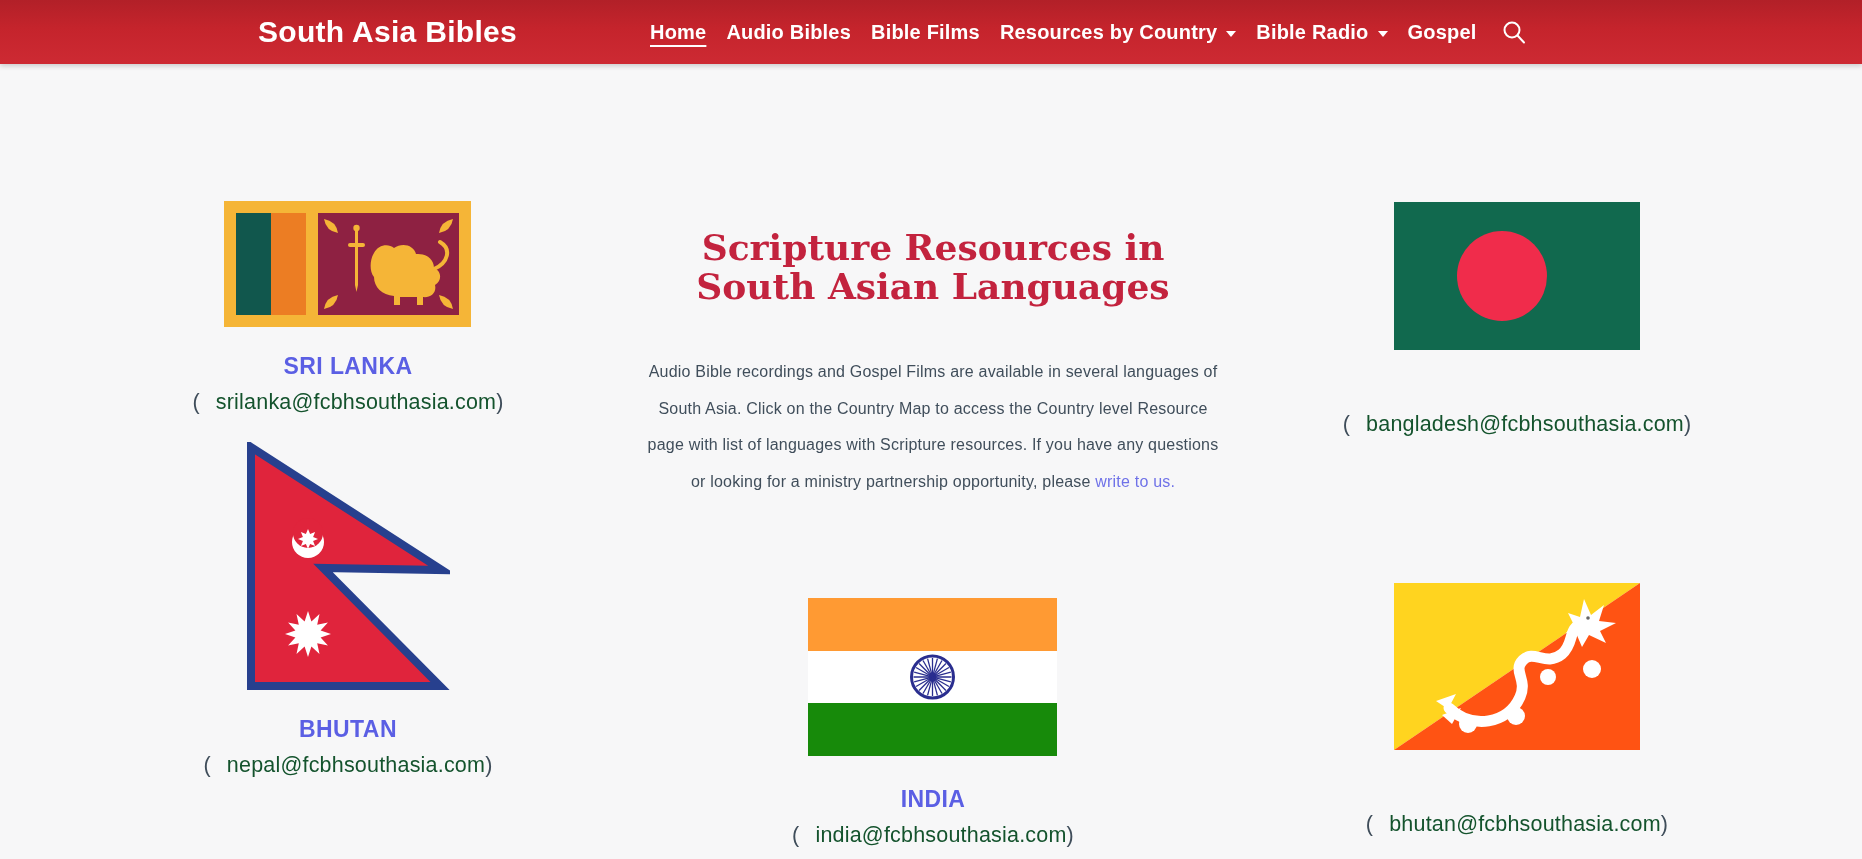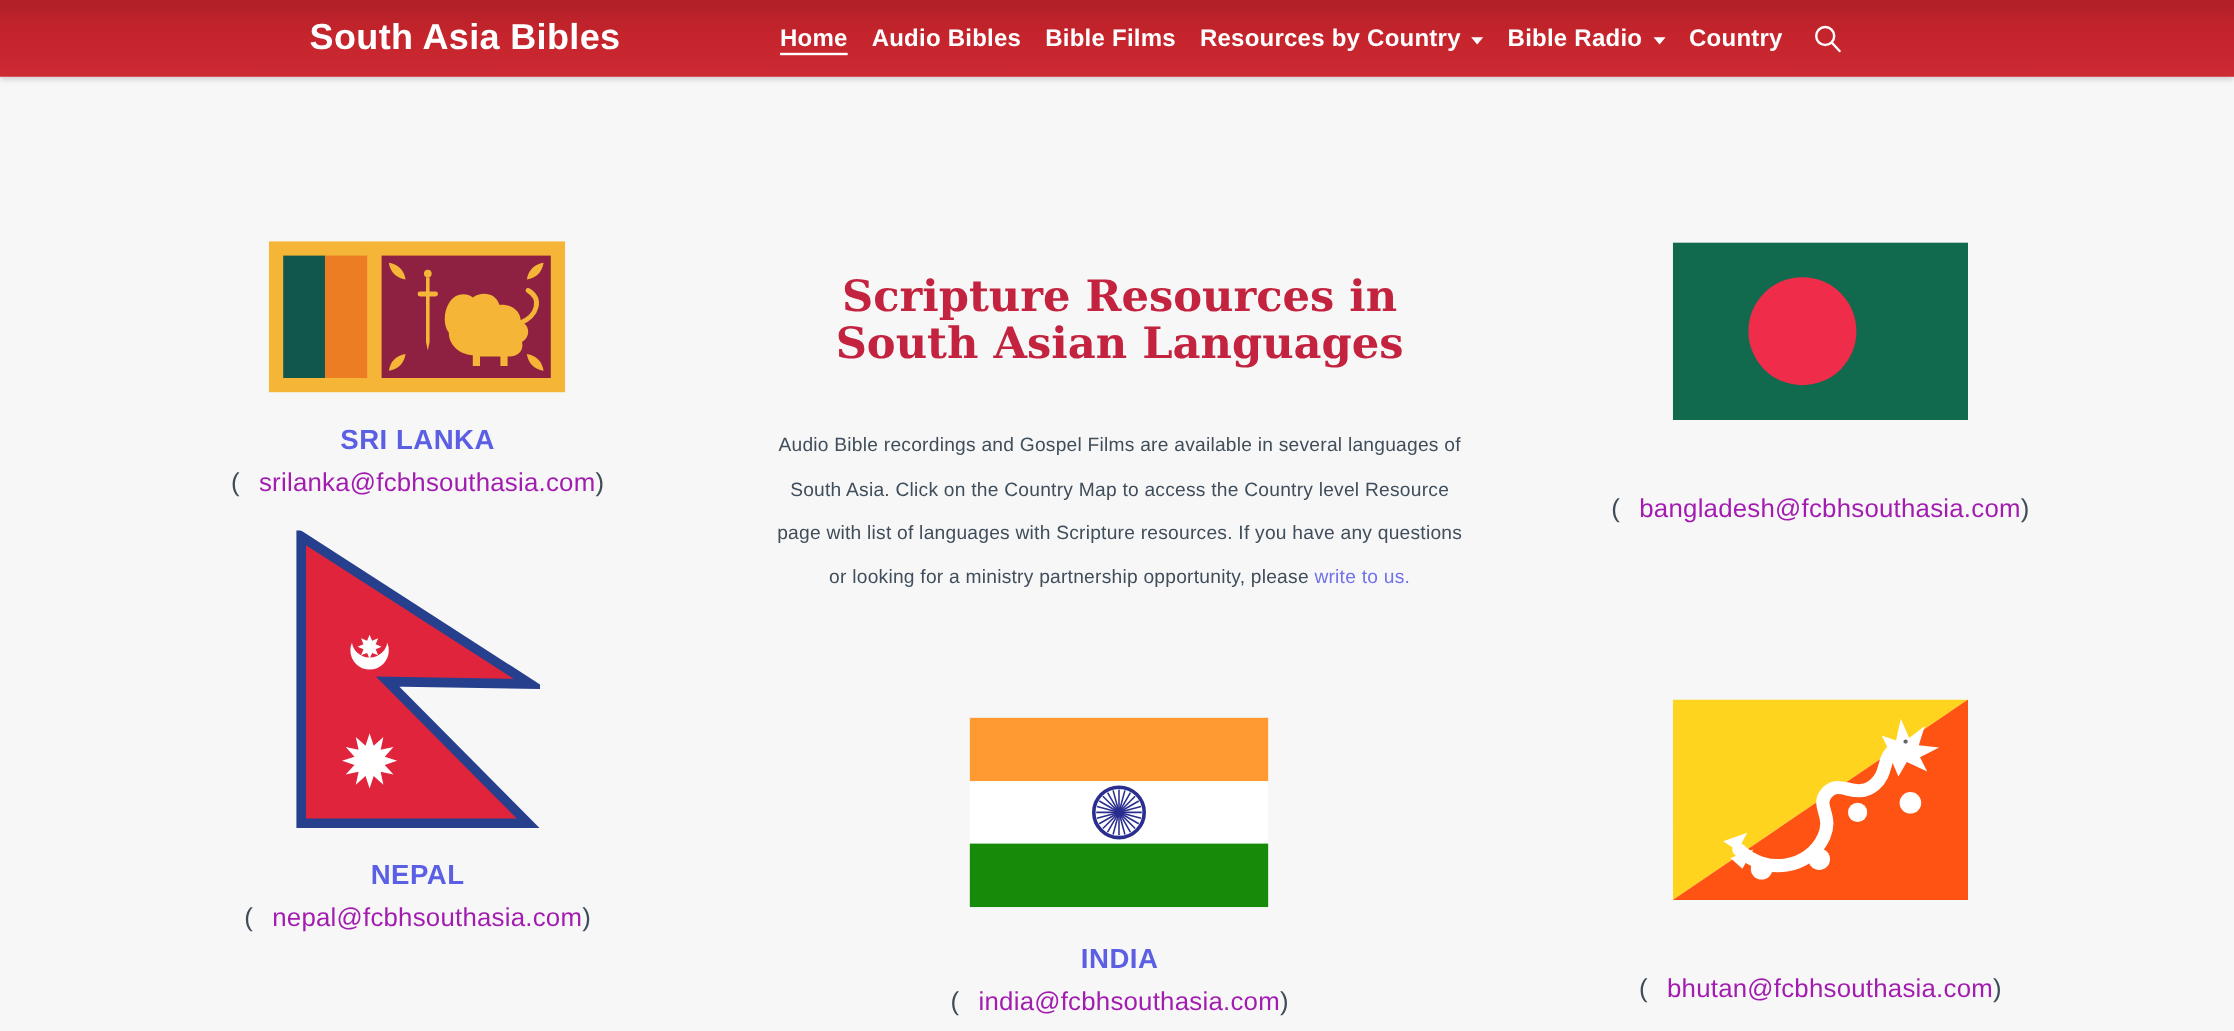--- a/index.html
+++ b/index.html
@@ -46,21 +46,21 @@
   
   .country-name{
     position:absolute;width:400px;text-align:center;
     color:#5b5fe4;font-size:23px;font-weight:bold;letter-spacing:.4px;
     cursor:pointer;text-decoration:none;
   }
   .email-row{
     position:absolute;width:460px;text-align:center;
     color:#3f4d5a;font-size:21.5px;letter-spacing:.2px;
   }
-  .email-link{color:#a21caf;cursor:pointer;text-decoration:none;margin-left:16px;}
+  .email-link{color:#14532d;cursor:pointer;text-decoration:none;margin-left:16px;}
   .intro-heading{
     position:absolute;left:683px;top:228px;width:500px;text-align:center;
     font-family:"DejaVu Serif","Liberation Serif",serif;
     color:#c3233e;font-size:36px;font-weight:bold;line-height:39px;
   }
   .intro-body{
     position:absolute;left:638px;top:354px;width:590px;text-align:center;
     color:#404e5b;font-size:16px;line-height:36.5px;letter-spacing:.2px;
   }
   .write-link{color:#6f72e8;cursor:pointer;text-decoration:none;}
@@ -84,21 +84,21 @@
       </li>
       <li class="nav-item">
         <span class="nav-label">Resources by Country</span>
         <span class="caret"></span>
       </li>
       <li class="nav-item">
         <span class="nav-label">Bible Radio</span>
         <span class="caret"></span>
       </li>
       <li class="nav-item">
-        <span class="nav-label">Country</span>
+        <span class="nav-label">Gospel</span>
       </li>
       <li class="nav-item search-btn">
         <svg width="26" height="27" viewBox="0 0 26 27">
           <circle cx="11" cy="11" r="7.5" fill="none" stroke="#ffffff" stroke-width="2"></circle>
           <line x1="16.5" y1="16.5" x2="23" y2="23.5" stroke="#ffffff" stroke-width="2" stroke-linecap="round"></line>
         </svg>
       </li>
     </ul>
   </div>
 
@@ -134,21 +134,21 @@
     <svg width="204" height="250" viewBox="0 0 204 250">
       <polygon points="5,5 196,128 77,126 194,244 5,244" fill="#e0243c" stroke="#27408e" stroke-width="8" stroke-linejoin="miter"></polygon>
       <g transform="translate(62,97)">
         <circle cx="0" cy="3" r="16" fill="#ffffff"></circle>
         <circle cx="0" cy="-6" r="15" fill="#e0243c"></circle>
         <polygon fill="#ffffff" points="0,-10 2.1,-5.1 7.1,-7.1 5.1,-2.1 10,0 5.1,2.1 7.1,7.1 2.1,5.1 0,10 -2.1,5.1 -7.1,7.1 -5.1,2.1 -10,0 -5.1,-2.1 -7.1,-7.1 -2.1,-5.1"></polygon>
       </g>
       <polygon transform="translate(62,192)" fill="#ffffff" points="0,-23 3.4,-12.6 11.5,-19.9 9.2,-9.2 19.9,-11.5 12.6,-3.4 23,0 12.6,3.4 19.9,11.5 9.2,9.2 11.5,19.9 3.4,12.6 0,23 -3.4,12.6 -11.5,19.9 -9.2,9.2 -19.9,11.5 -12.6,3.4 -23,0 -12.6,-3.4 -19.9,-11.5 -9.2,-9.2 -11.5,-19.9 -3.4,-12.6"></polygon>
     </svg>
   </a>
-  <a class="country-name" style="left:148px;top:716px;">NEPAL</a>
+  <a class="country-name" style="left:148px;top:716px;">BHUTAN</a>
   <div class="email-row" style="left:118px;top:753px;">
     <span>(</span><a class="email-link">nepal@fcbhsouthasia.com</a><span>)</span>
   </div>
 
   <div class="intro-heading">
     <div>Scripture Resources in</div>
     <div>South Asian Languages</div>
   </div>
 
   <div class="intro-body">

